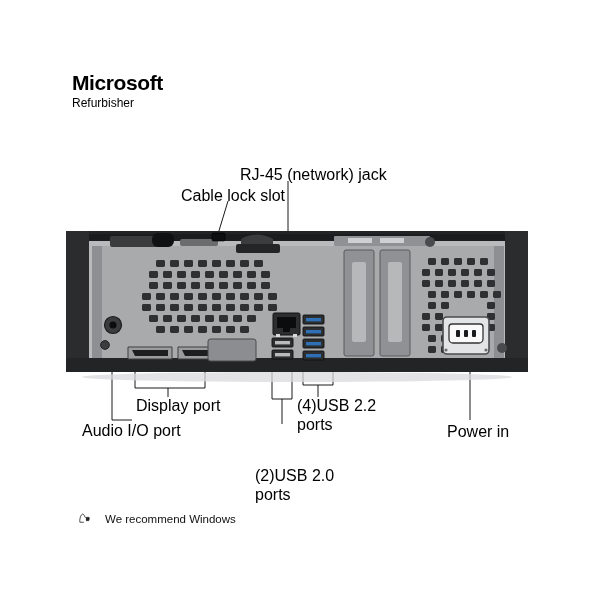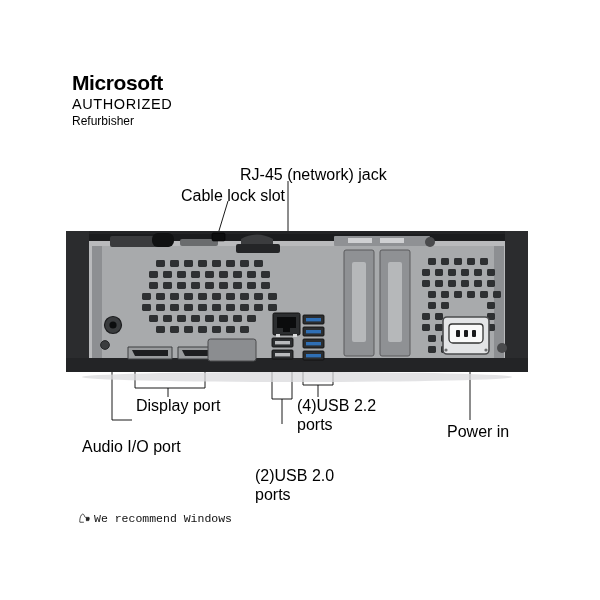--- a/index.html
+++ b/index.html
@@ -50,22 +50,21 @@
     margin-top: 3px;
   }
 
   
   .footer {
     position: absolute;
     left: 78px;
     top: 512px;
     display: flex;
     align-items: center;
-    gap: 3px;
-    font-family: Liberation Mono, monospace;
+    gap: 14px;
   }
   .footer-icon {
     width: 13px;
     height: 13px;
     display: block;
   }
   .footer-text {
     font-size: 11.5px;
     color: #111;
   }
@@ -89,21 +88,20 @@
     height: 600px;
   }
 </style>
 </head>
 <body>
 
 <div id="stage">
 
   <div class="brand">
     <div class="brand-line1">Microsoft</div>
-    <div class="brand-line2">AUTHORIZED</div>
     <div class="brand-line3">Refurbisher</div>
   </div>
 
   <svg class="diagram" viewBox="0 0 600 600">
 
     <g stroke="#000" stroke-width="0.9" fill="none">
 
       <path d="M288 181 L288 315"></path>
 
       <path d="M228 201 L218 234"></path>
@@ -354,21 +352,21 @@
 
     <ellipse cx="297" cy="377" rx="215" ry="5" fill="#d9dadc" opacity="0.75"></ellipse>
   </svg>
 
   <div class="label left" style="left:240px; top:166px;">RJ-45 (network) jack</div>
 
   <div class="label left" style="left:181px; top:187px;">Cable lock slot</div>
 
   <div class="label left" style="left:136px; top:397px;">Display port</div>
 
-  <div class="label left" style="left:82px; top:422px;margin-top:16px;">Audio I/O port</div>
+  <div class="label left" style="left:82px; top:422px;">Audio I/O port</div>
 
   <div class="label left" style="left:297px; top:397px;">(4)USB 2.2
 ports</div>
 
   <div class="label left" style="left:255px; top:427px;margin-top:40px;">(2)USB 2.0
 ports</div>
 
   <div class="label left" style="left:447px; top:423px;">Power in</div>
 
   <div class="footer">

